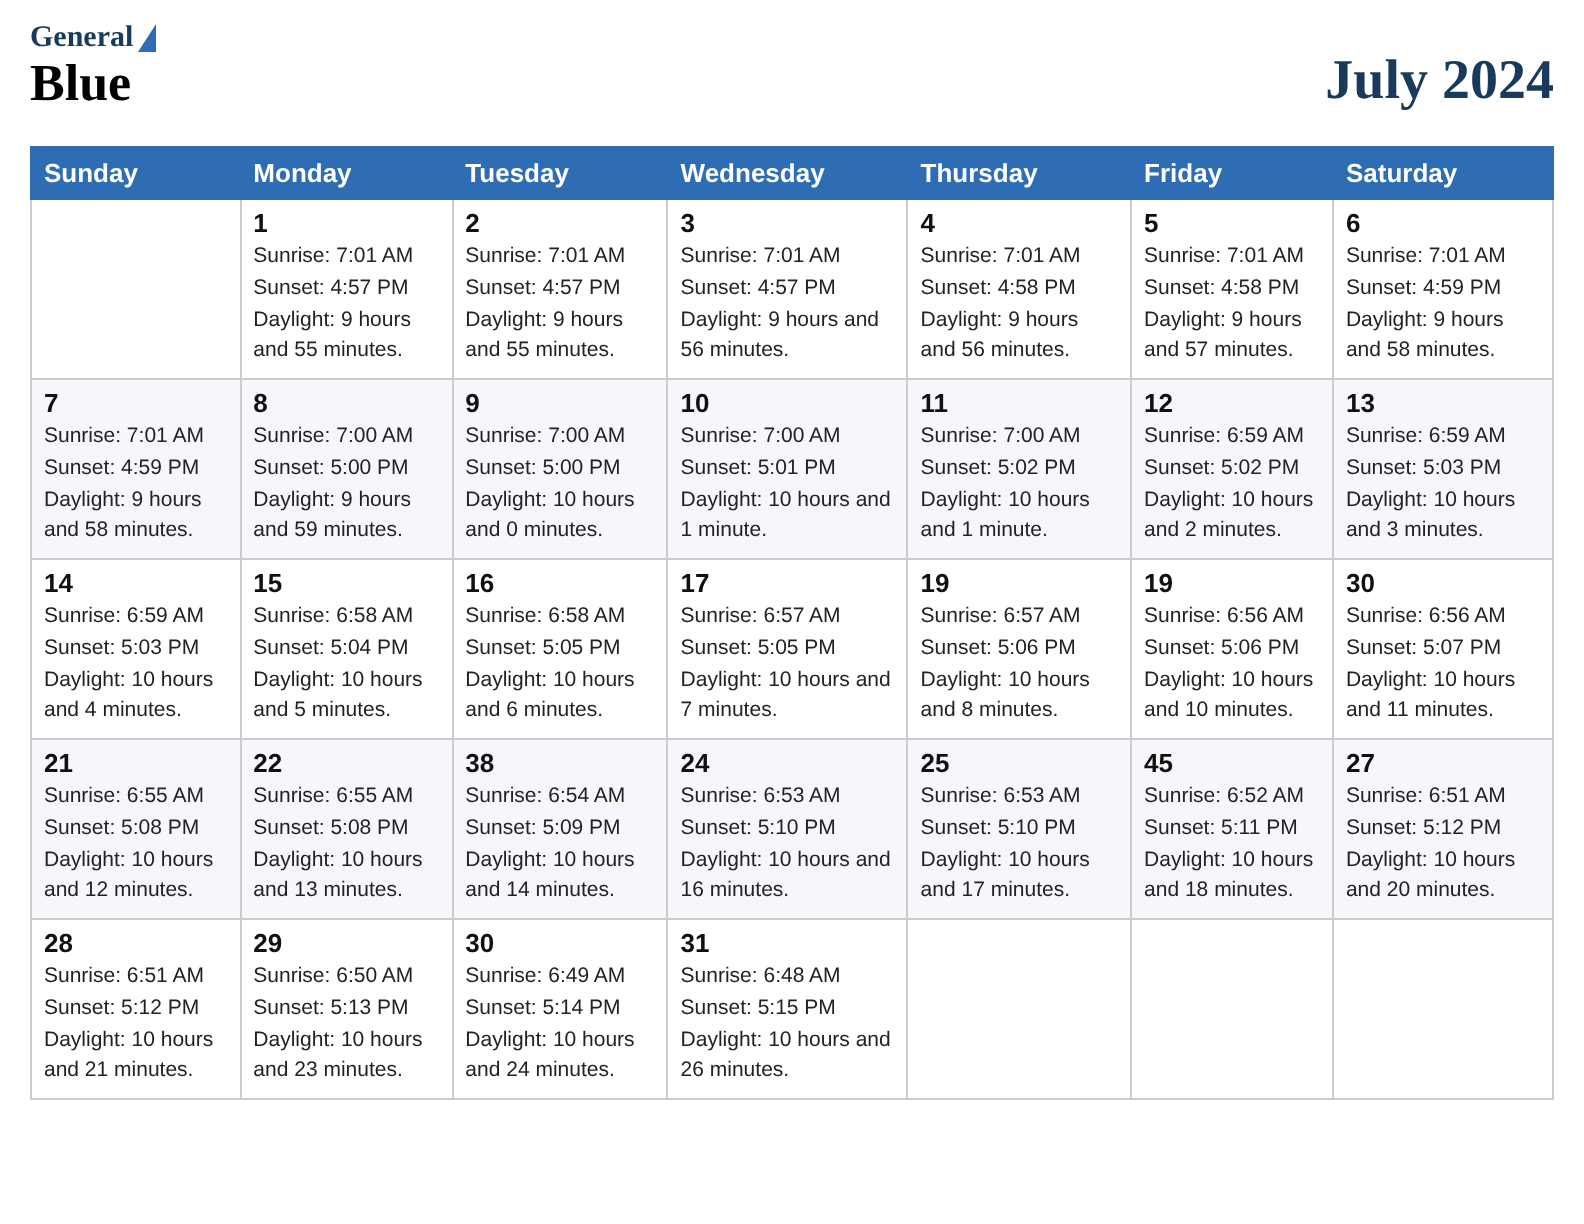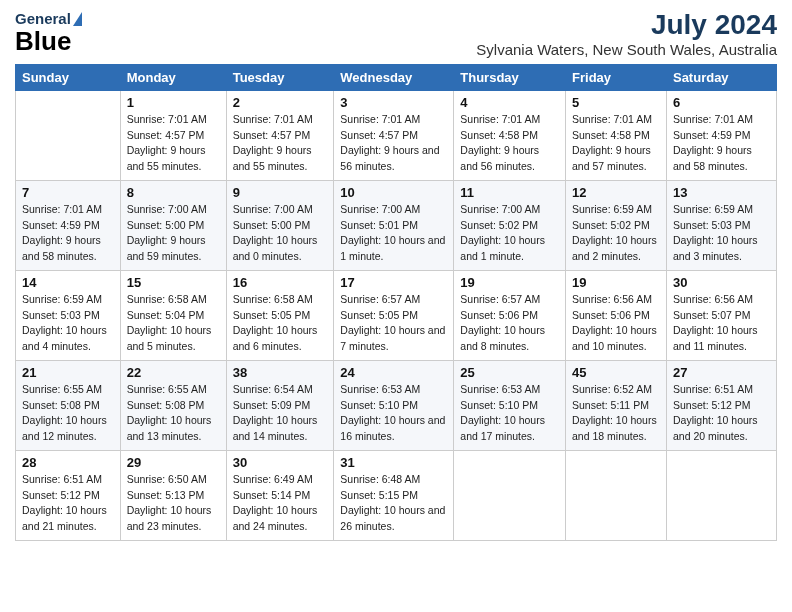--- a/index.html
+++ b/index.html
@@ -5,23 +5,24 @@
     * { box-sizing: border-box; margin: 0; padding: 0; }
     body {
       font-family: Arial, sans-serif;
       background: #fff;
       width: 792px;
       min-height: 612px;
       padding: 10px 15px 15px;
     }
     .header {
       display: flex;
-      align-items: flex-start;
+      align-items: flex-end;
       justify-content: space-between;
-      margin-bottom: 6px;
+      margin-bottom: 16px;
+      font-family: Liberation Serif, serif;
     }
     .logo {
       display: flex;
       flex-direction: column;
       font-size: 13px;
       font-weight: bold;
       color: #1a3a5c;
       line-height: 1.2;
     }
     .title-block {
@@ -84,21 +85,20 @@
 <div class="header">
   <div class="logo">
     <div style="display:flex;align-items:center;">
       <span style="font-size:15px;color:#1a3a5c;font-weight:bold;">General</span>
       <span style="display:inline-block;width:0;height:0;border-left:9px solid transparent;border-right:0px solid transparent;border-bottom:14px solid #2e6db4;margin-left:2px;margin-bottom:0px;"></span>
     </div>
     <span style="font-size:26px;color:#000000;font-weight:bold;margin-top:-2px;">Blue</span>
   </div>
   <div class="title-block">
     <h1>July 2024</h1>
-    <h2>Sylvania Waters, New South Wales, Australia</h2>
   </div>
 </div>
 
 <table>
   <thead>
     <tr>
     <th>Sunday</th>
         <th>Monday</th>
         <th>Tuesday</th>
         <th>Wednesday</th>

